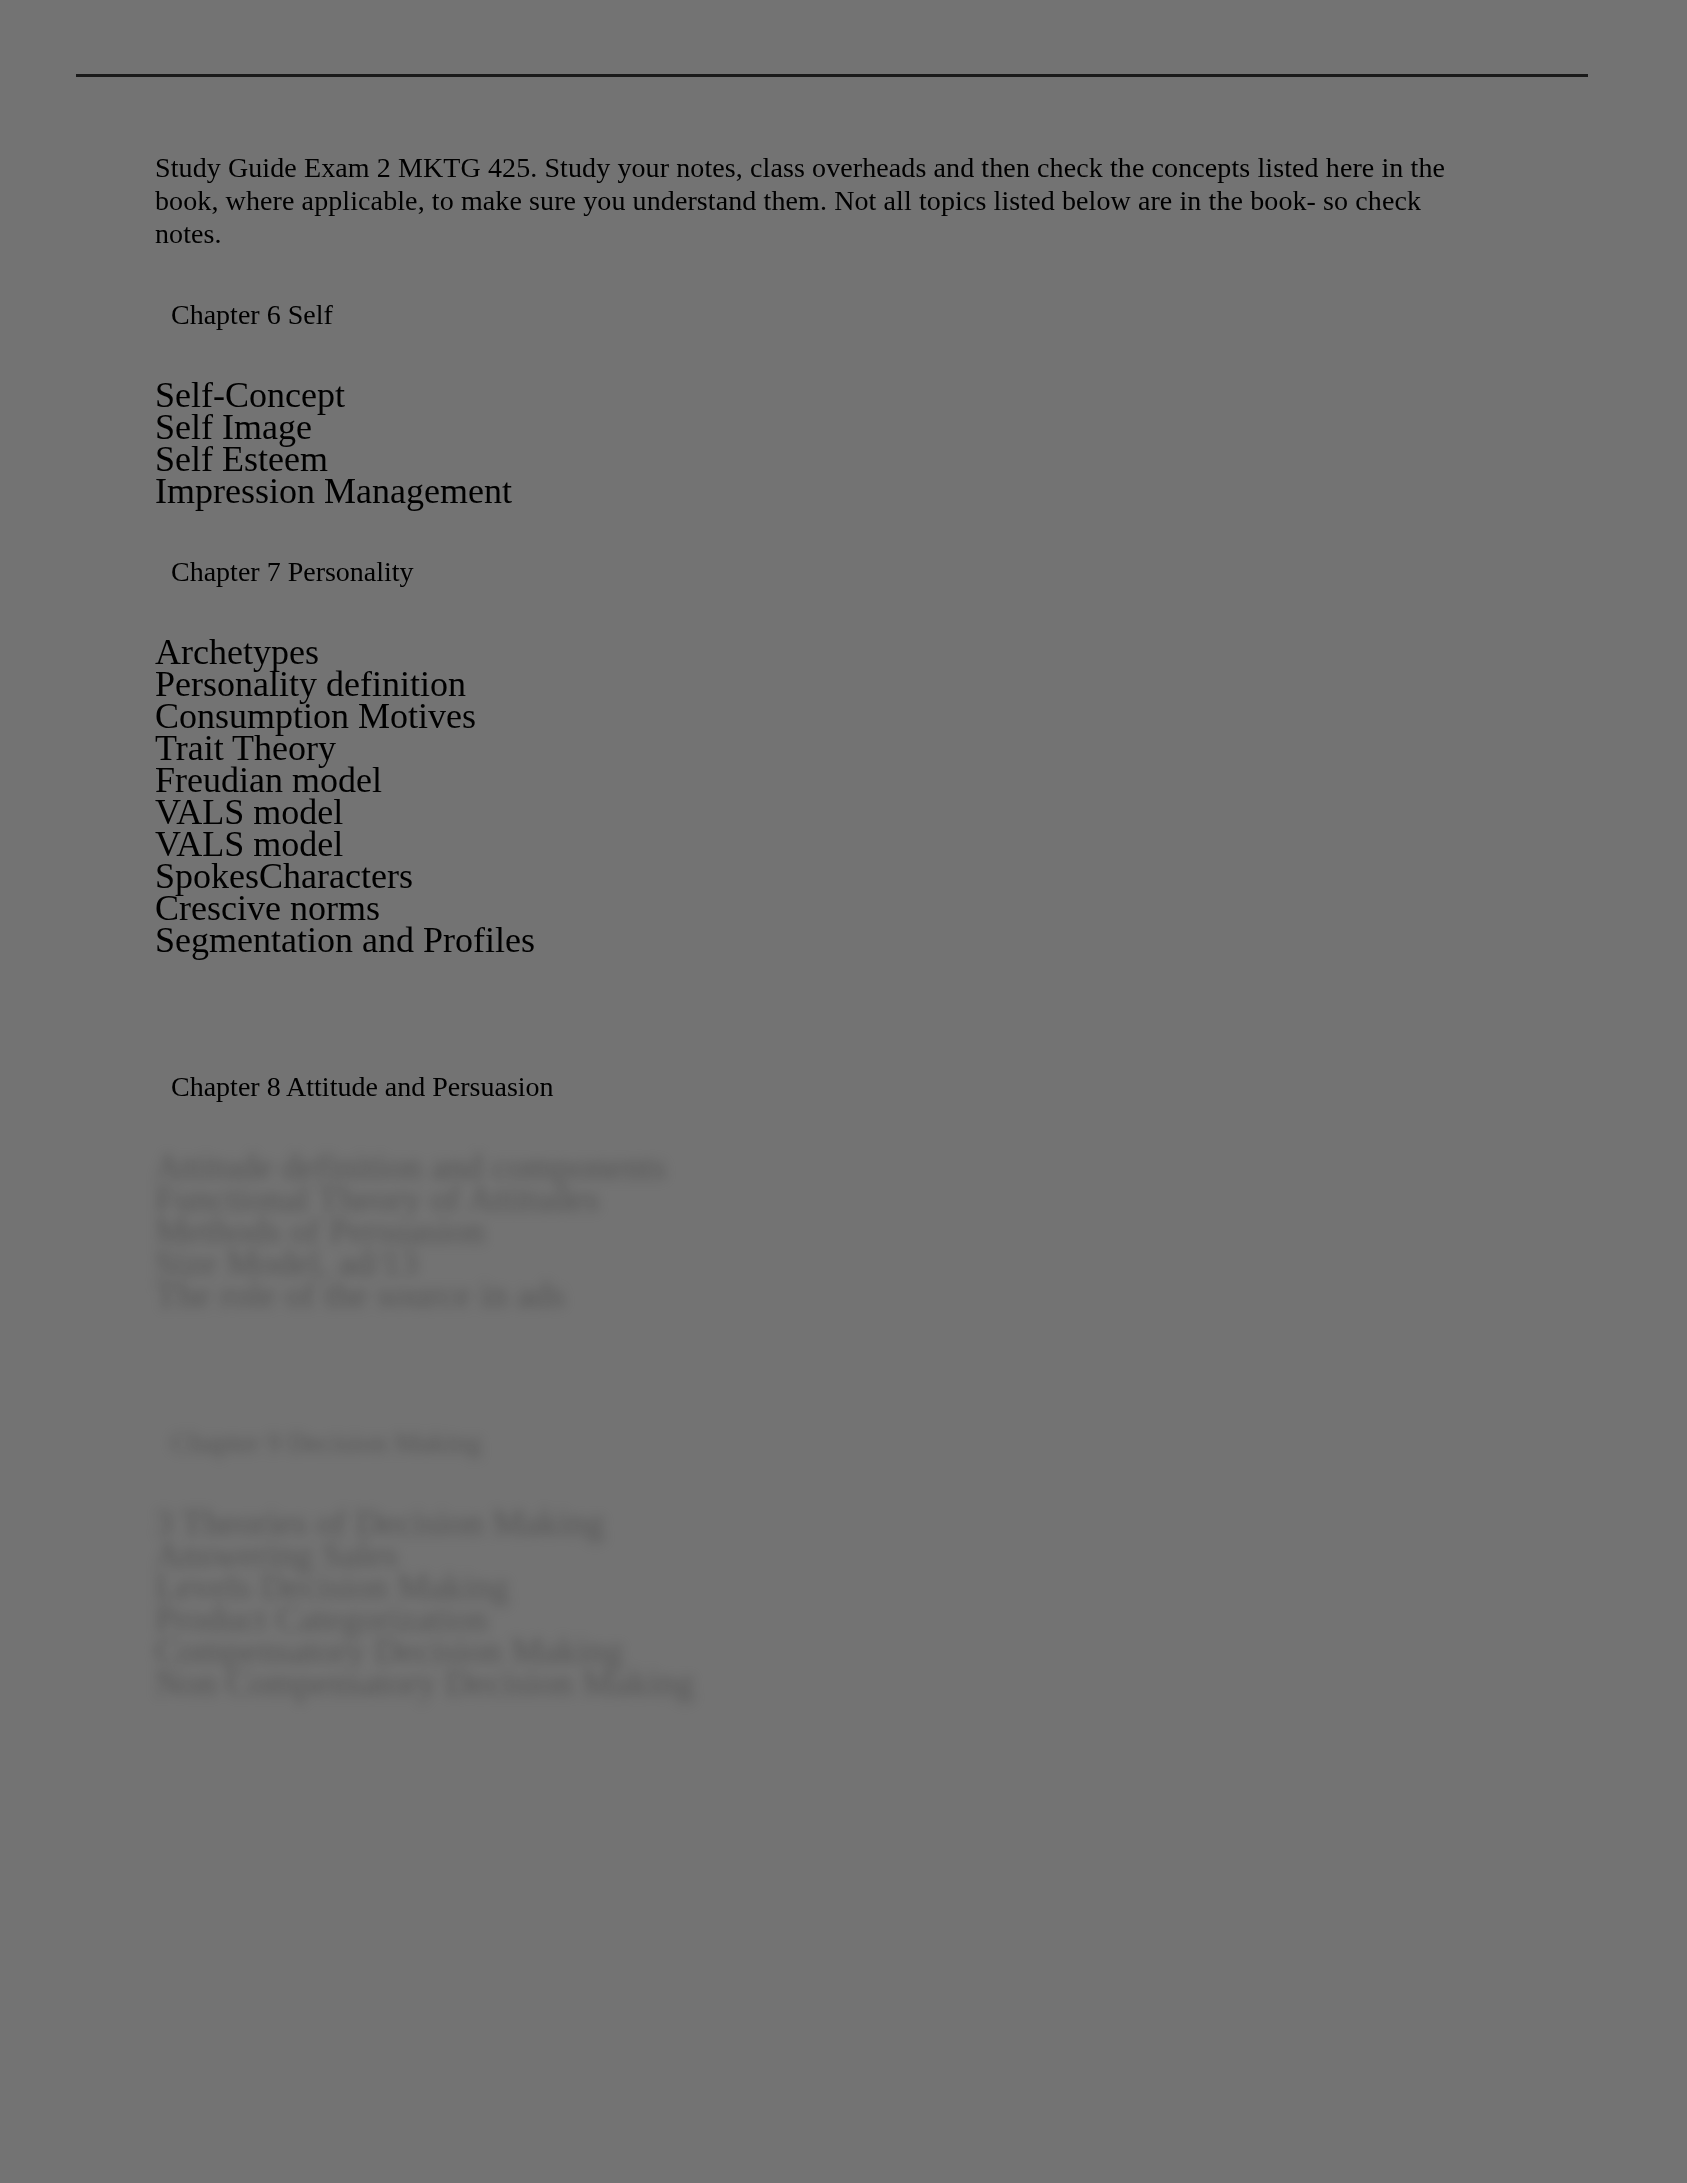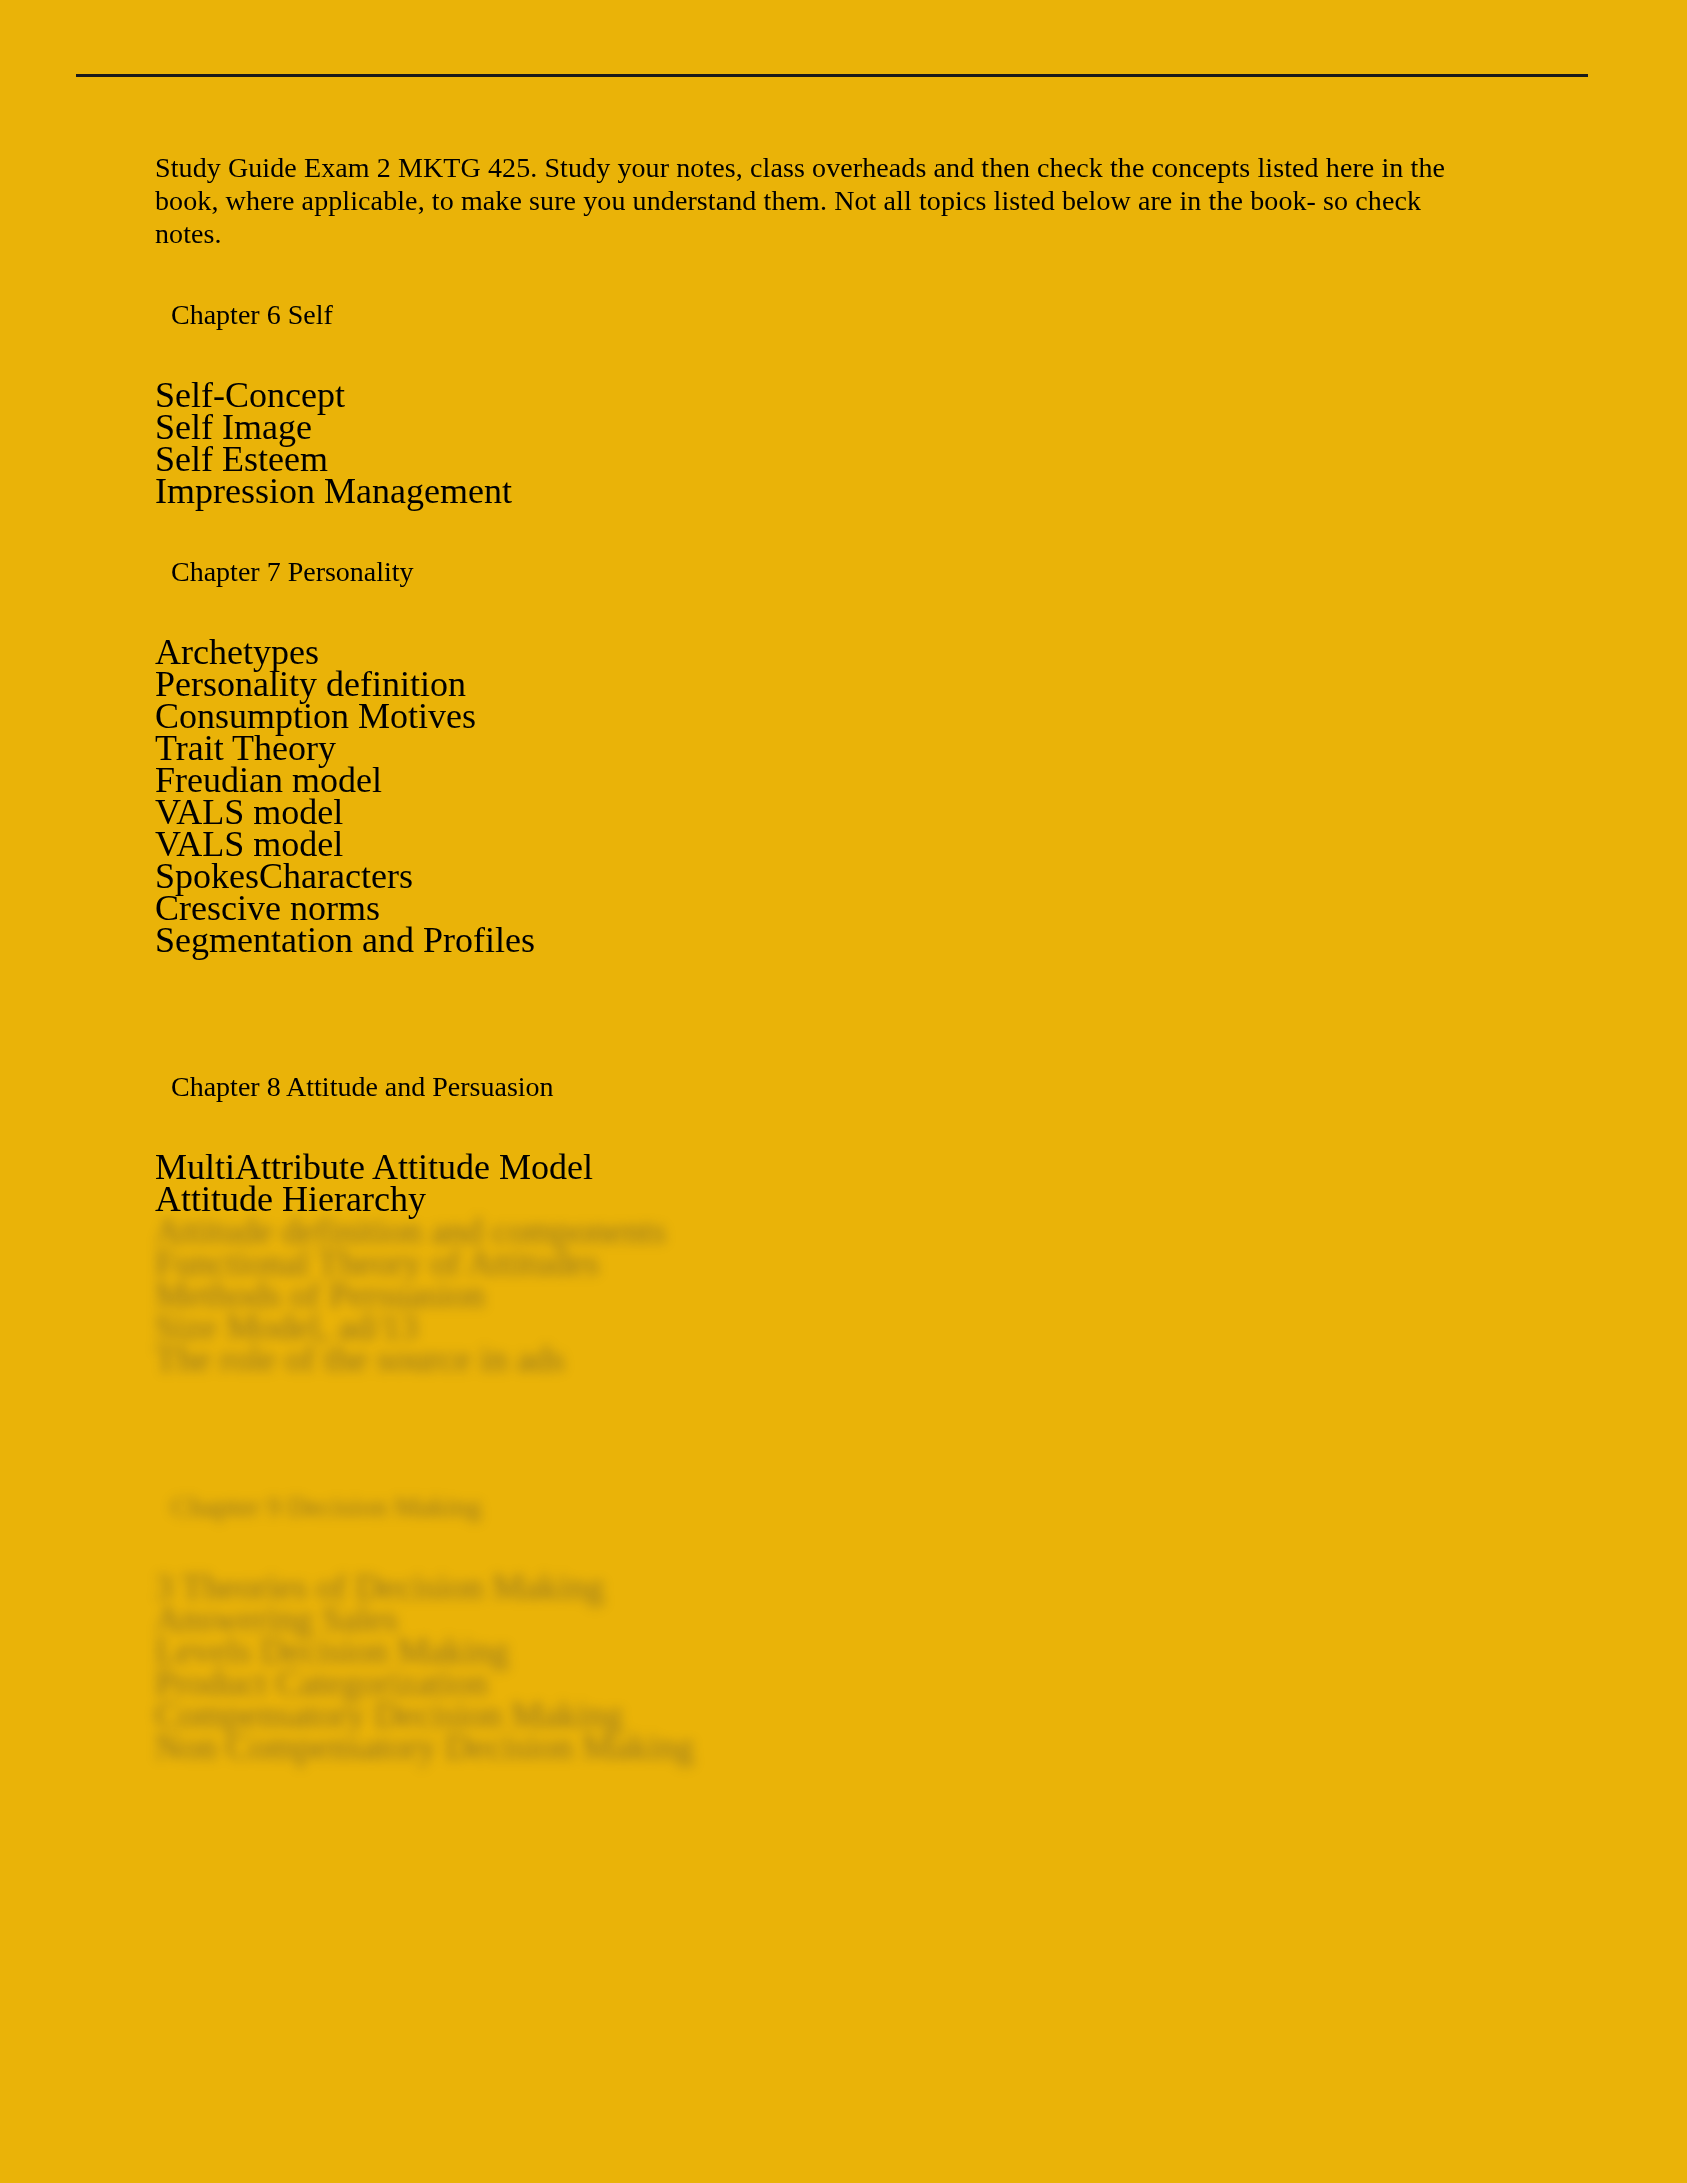--- a/index.html
+++ b/index.html
@@ -14,21 +14,21 @@
     color: #000000;
     position: relative;
     overflow: hidden;
   }
 
   .page {
     position: absolute;
     left: 0; top: 0;
     width: 1687px;
     height: 2183px;
-    background: #eab308;
+    background: #737373;
   }
 
   
   .header-rule {
     position: absolute;
     left: 76px;
     top: 74px;
     width: 1512px;
     height: 2.6px;
     background: #1a1a1a;
@@ -123,24 +123,20 @@
       <li>SpokesCharacters</li>
       <li>Crescive norms</li>
       <li>Segmentation and Profiles</li>
     </ul>
 
     <div class="spacer-lg"></div>
     <div class="spacer-sm"></div>
 
     <div class="heading">Chapter 8 Attitude and Persuasion</div>
     <div class="spacer-sm"></div>
-    <ul class="list">
-      <li>MultiAttribute Attitude Model</li>
-      <li>Attitude Hierarchy</li>
-    </ul>
 
     <div class="blur-group blurred">
       <ul class="list">
         <li>Attitude definition and components</li>
         <li>Functional Theory of Attitudes</li>
         <li>Methods of Persuasion</li>
         <li>Size Model, ad/13</li>
         <li>The role of the source in ads</li>
       </ul>
 

